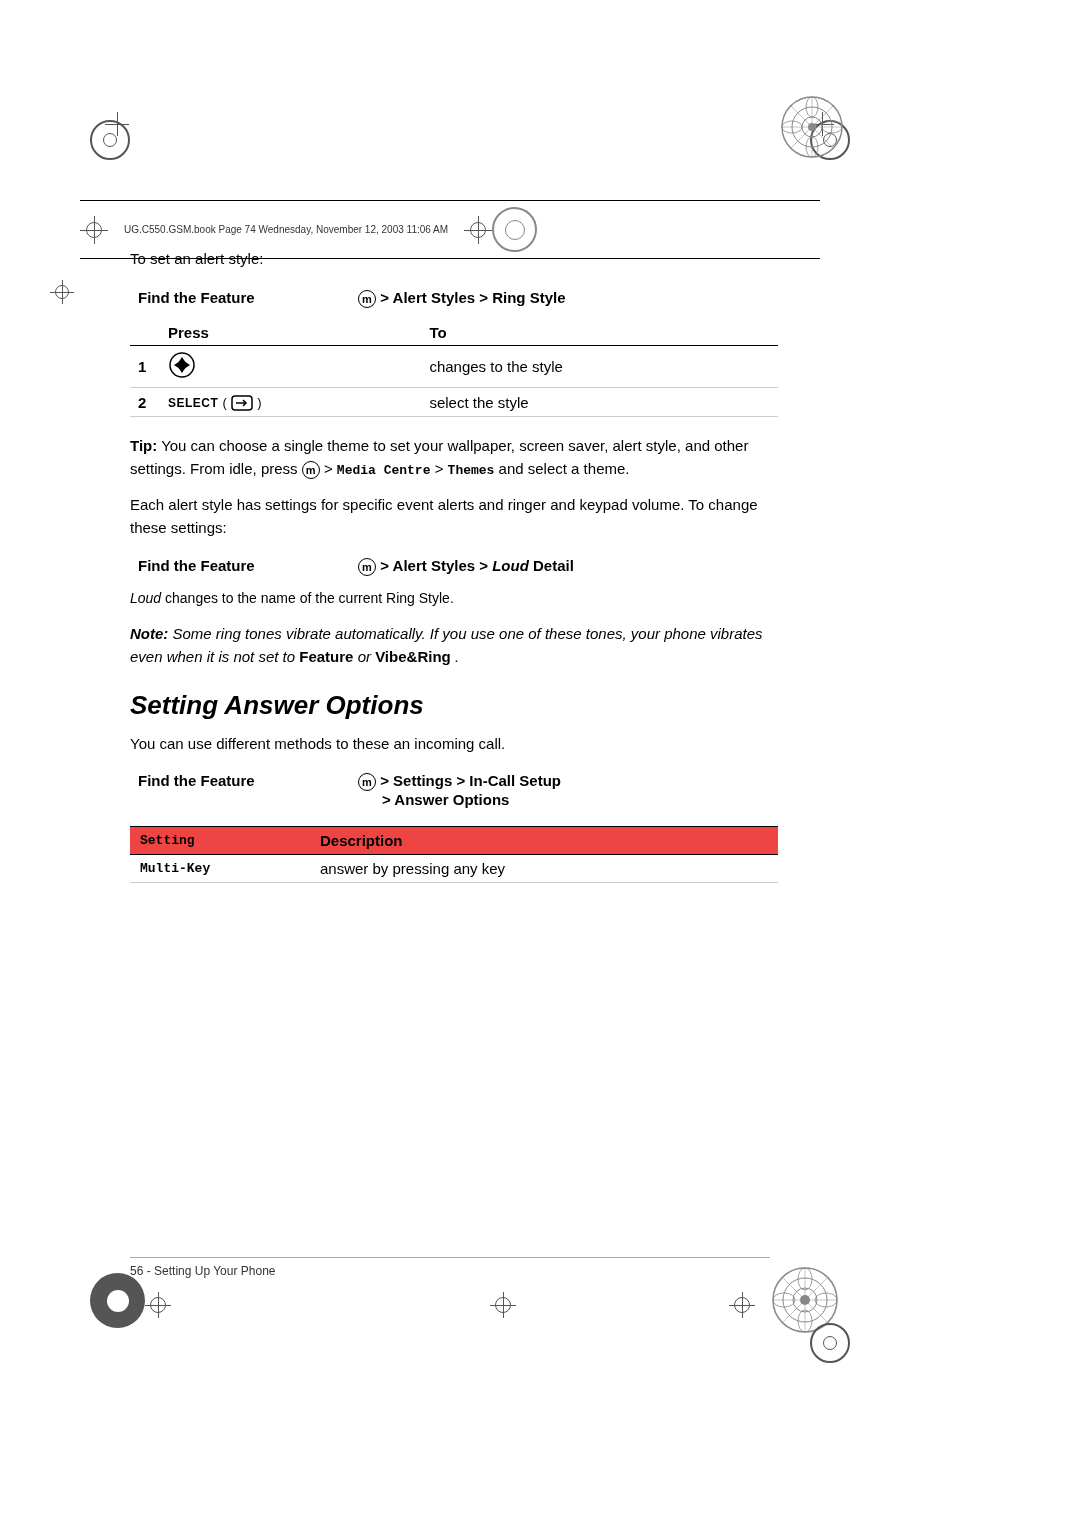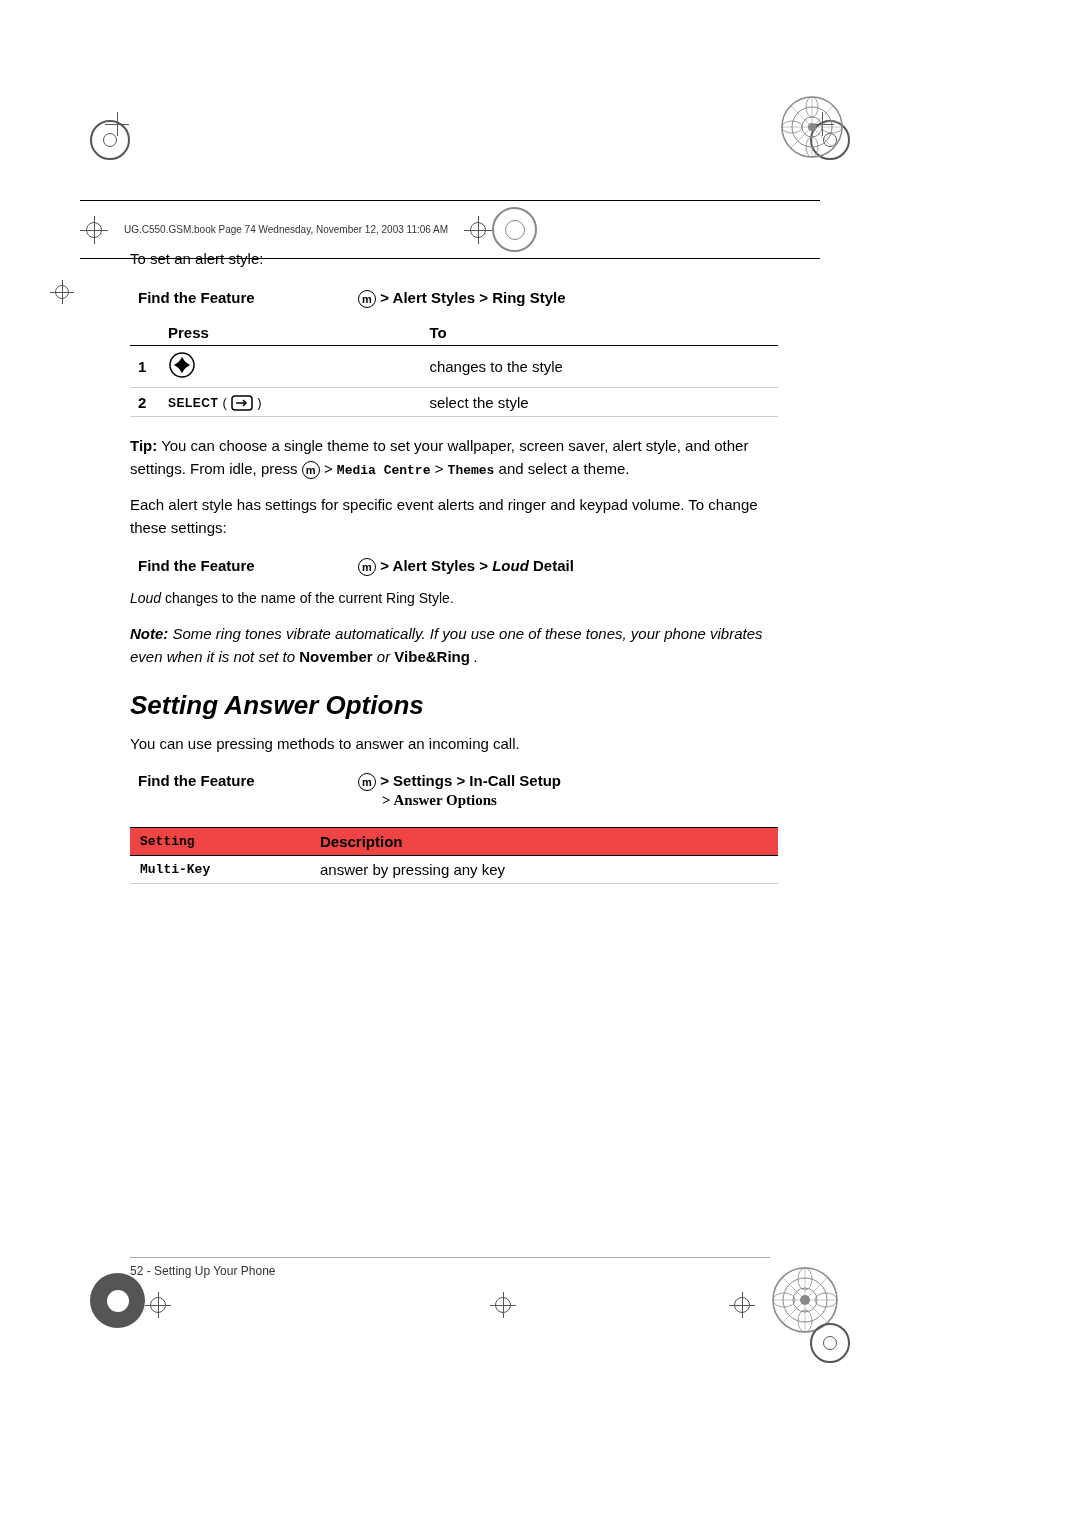--- a/index.html
+++ b/index.html
@@ -379,38 +379,38 @@
       </table>
 
     <p style="font-size:14px;margin-bottom:14px;line-height:1.5;">
       <em>Loud</em>
       <span> changes to the name of the current Ring Style.</span>
     </p>
 
     <p class="note-para">
       <strong><em>Note:</em></strong>
       <em> Some ring tones vibrate automatically. If you use one of these tones, your phone vibrates even when it is not set to </em>
-      <strong>November</strong>
+      <strong>Feature</strong>
       <em> or </em>
       <strong>Vibe&amp;Ring</strong>
       <em>.</em>
     </p>
 
     <h2 class="section-heading">Setting Answer Options</h2>
 
-    <p class="section-intro">You can use pressing methods to answer an incoming call.</p>
+    <p class="section-intro">You can use different methods to these an incoming call.</p>
 
     <table class="feature-table" style="margin-bottom:14px;">
       <tbody>
           <tr>
         <td class="feature-label">Find the Feature</td>
         <td class="feature-path">
           <span style="display:inline-block;width:18px;height:18px;border:1.5px solid #000;border-radius:50%;text-align:center;line-height:17px;font-size:11px;font-weight:bold;vertical-align:middle;">m</span>
           <strong> &gt; Settings &gt; In-Call Setup</strong><br>
-          <span style="padding-left:24px;font-family:Liberation Serif, serif;"><strong>&gt; Answer Options</strong></span>
+          <span style="padding-left:24px;"><strong>&gt; Answer Options</strong></span>
         </td>
       </tr>
     </tbody>
       </table>
 
     <table class="ao-table">
       <thead>
         <tr>
           <th class="col-setting">Setting</th>
           <th>Description</th>
@@ -420,21 +420,21 @@
         <tr>
           <td class="col-setting">Multi-Key</td>
           <td>answer by pressing any key</td>
         </tr>
       </tbody>
     </table>
 
   </div>
 
   <div class="footer">
-    <span>52</span>
+    <span>56</span>
     <span> - </span>
     <span>Setting Up Your Phone</span>
   </div>
 
   <div style="position:absolute; bottom:200px; left:90px;">
 
     <div style="width:55px;height:55px;background:#555;border-radius:50%;display:flex;align-items:center;justify-content:center;">
       <div style="width:22px;height:22px;background:#fff;border-radius:50%;"></div>
     </div>
   </div>

